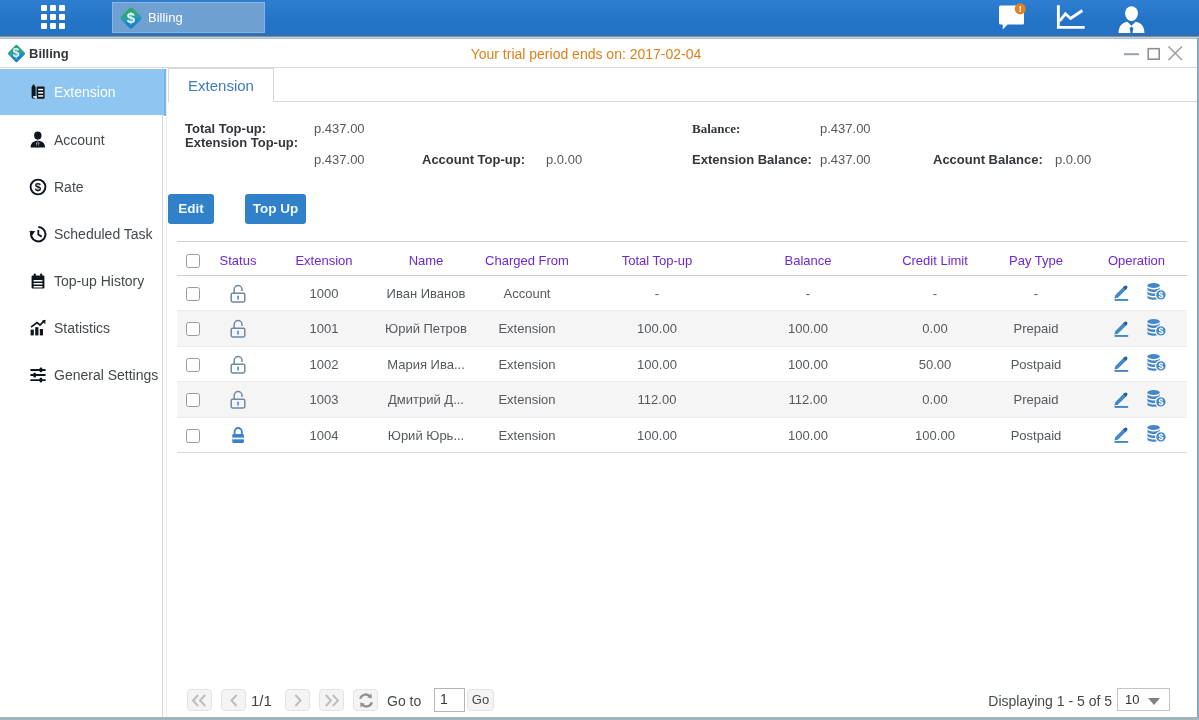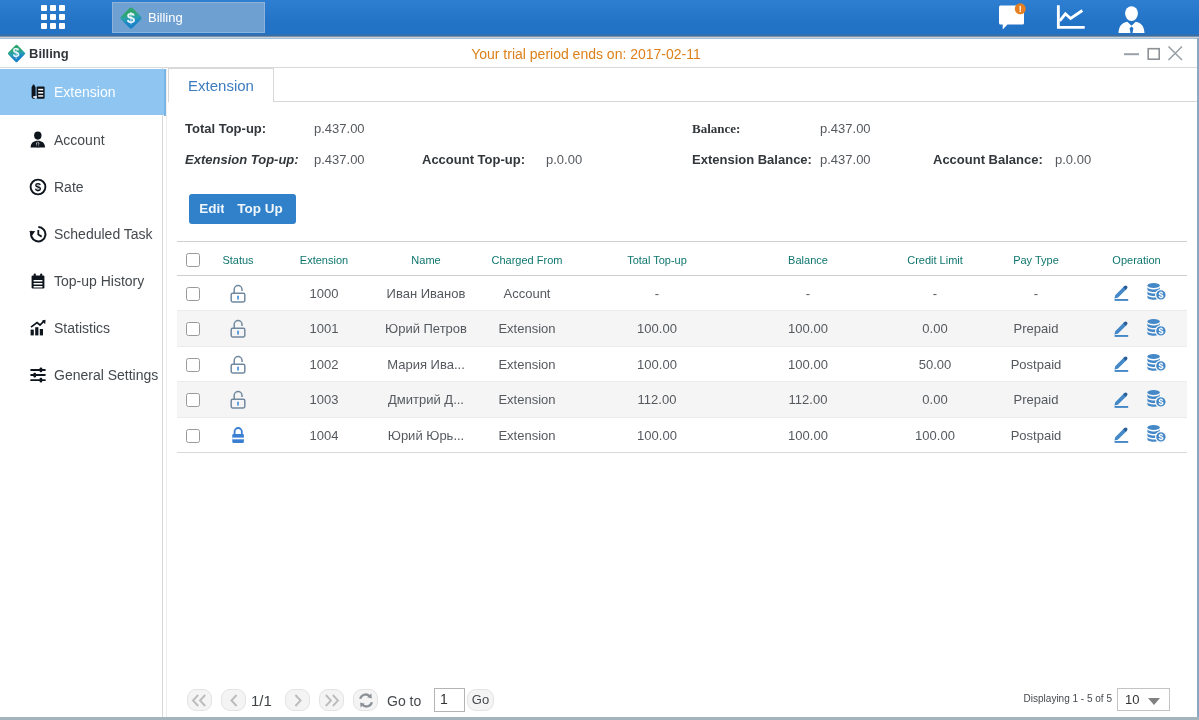--- a/index.html
+++ b/index.html
@@ -46,37 +46,37 @@
   border:1px solid #d8d8d8; border-bottom:none; text-align:center;
   font-size:15px; color:#3c7cc0; line-height:33px; }
 .lab { position:absolute; font-size:13px; font-weight:bold; color:#33373b; white-space:nowrap; }
 .val { position:absolute; font-size:13px; color:#55595e; white-space:nowrap; }
 .btn { position:absolute; top:194px; height:30px; background:#3080ca; color:#eef6fc;
   border-radius:3px; text-align:center; font-size:13.5px; font-weight:bold; line-height:29px; }
 
 
 #tbl { left:177px; top:241px; width:1010px; }
 table { border-collapse:collapse; width:1010px; table-layout:fixed; }
-th { height:34px; padding-top:3px; font-size:11px; font-weight:normal; color:#0f766e;
+th { height:34px; padding-top:3px; font-size:13px; font-weight:normal; color:#6d28d9;
   border-top:1px solid #cfcfcf; border-bottom:1px solid #cfcfcf; text-align:center; }
 td { height:35px; padding:0; font-size:13px; color:#55595e; text-align:center;
   border-bottom:1px solid #ebebeb; overflow:hidden; white-space:nowrap; }
 tr.odd td { background:#f5f5f5; }
 tr:nth-child(3) td, tr:nth-child(5) td { height:36px;margin-top:16px; }
 tr:last-child td { border-bottom:1px solid #d9d9d9; }
 .cb { display:inline-block; width:14px; height:14px; border:1px solid #9a9a9a;
   border-radius:2.5px; background:#fff; vertical-align:middle; }
 
 
 .pbtn { position:absolute; top:689px; height:22px; background:#f4f4f4;
-  border:1px solid #e3e3e3; border-radius:9px; text-align:center; }
+  border:1px solid #e3e3e3; border-radius:4px; text-align:center; }
 #goto-lab { left:387px; top:693px; font-size:14px; color:#45494e; position:absolute; }
 #goto-inp { left:434px; top:688px; width:31px; height:24px; border:1px solid #b4b4b4;
   position:absolute; font-size:14px; color:#333; padding-left:5px; line-height:21px; background:#fff; }
-#disp { right:87px; top:693px; font-size:10px; color:#45494e; position:absolute; }
+#disp { right:87px; top:693px; font-size:14px; color:#45494e; position:absolute; }
 #psel { left:1117px; top:688px; width:53px; height:23px; border:1px solid #c4c4c4;
   position:absolute; background:#fff; font-size:13px; color:#333; line-height:21px; padding-left:7px; }
 #psel .tri { position:absolute; right:9px; top:8.5px; width:0; height:0;
   border-left:6px solid transparent; border-right:6px solid transparent; border-top:7px solid #818181; }
 
 
 #edge-r { left:1197px; top:38px; width:2px; height:682px; background:#89a8c2; }
 #edge-b { left:0; top:717px; width:1199px; height:3px; background:#a4b4bf; }
 </style>
 </head>
@@ -116,21 +116,21 @@
       </div>
     <span class="lbl">Billing</span>
   </div>
 
   <div id="titlebar" class="abs"></div>
   <div id="tb-logo" class="abs diamond">
       <div class="dsq"></div>
       <div class="dtx">$</div>
     </div>
   <div id="tb-title" class="abs">Billing</div>
-  <div id="trial" class="abs">Your trial period ends on: 2017-02-11</div>
+  <div id="trial" class="abs">Your trial period ends on: 2017-02-04</div>
   <svg class="abs" style="left:1120px;top:38px" width="70" height="30" viewBox="0 0 70 30">
     <rect x="4" y="15.2" width="15" height="2" fill="#9aa1a7"></rect>
     <rect x="28.2" y="10.7" width="11" height="10.5" fill="none" stroke="#8d9196" stroke-width="1.6"></rect>
     <path d="M48.5 8.5 L62 22 M62 8.5 L48.5 22" stroke="#9aa1a7" stroke-width="1.6" fill="none"></path>
   </svg>
 
   <div id="sidebar" class="abs">
     <div class="sep1"></div>
       <div class="sep2"></div>
     <div class="mitem sel" style="top:1px; height:46px;">
@@ -214,31 +214,31 @@
   </div>
 
   <div id="tab" class="abs">Extension</div>
   <div id="tabline" class="abs"></div>
 
   <div class="lab" style="left:185px; top:121px;">Total Top-up:</div>
   <div class="val" style="left:314px; top:121px;">p.437.00</div>
   <div class="lab" style="left:692px; top:121px;font-family:Liberation Serif, serif;">Balance:</div>
   <div class="val" style="left:820px; top:121px;">p.437.00</div>
 
-  <div class="lab" style="left:185px; top:152px;font-style:italic;">Extension Top-up:</div>
+  <div class="lab" style="left:185px; top:135px;">Extension Top-up:</div>
   <div class="val" style="left:314px; top:152px;">p.437.00</div>
   <div class="lab" style="left:422px; top:152px;">Account Top-up:</div>
   <div class="val" style="left:546px; top:152px;">p.0.00</div>
   <div class="lab" style="left:692px; top:152px;">Extension Balance:</div>
   <div class="val" style="left:820px; top:152px;">p.437.00</div>
   <div class="lab" style="left:933px; top:152px;">Account Balance:</div>
   <div class="val" style="left:1055px; top:152px;">p.0.00</div>
 
-  <div class="btn" style="left:189px; width:46px;">Edit</div>
-  <div class="btn" style="left:224px; width:72px;">Top Up</div>
+  <div class="btn" style="left:168px; width:46px;">Edit</div>
+  <div class="btn" style="left:245px; width:61px;">Top Up</div>
 
   <div id="tbl" class="abs">
   <table>
     <colgroup>
       <col style="width:31px">
           <col style="width:60px">
           <col style="width:112px">
       <col style="width:92px">
           <col style="width:110px">
           <col style="width:150px">

